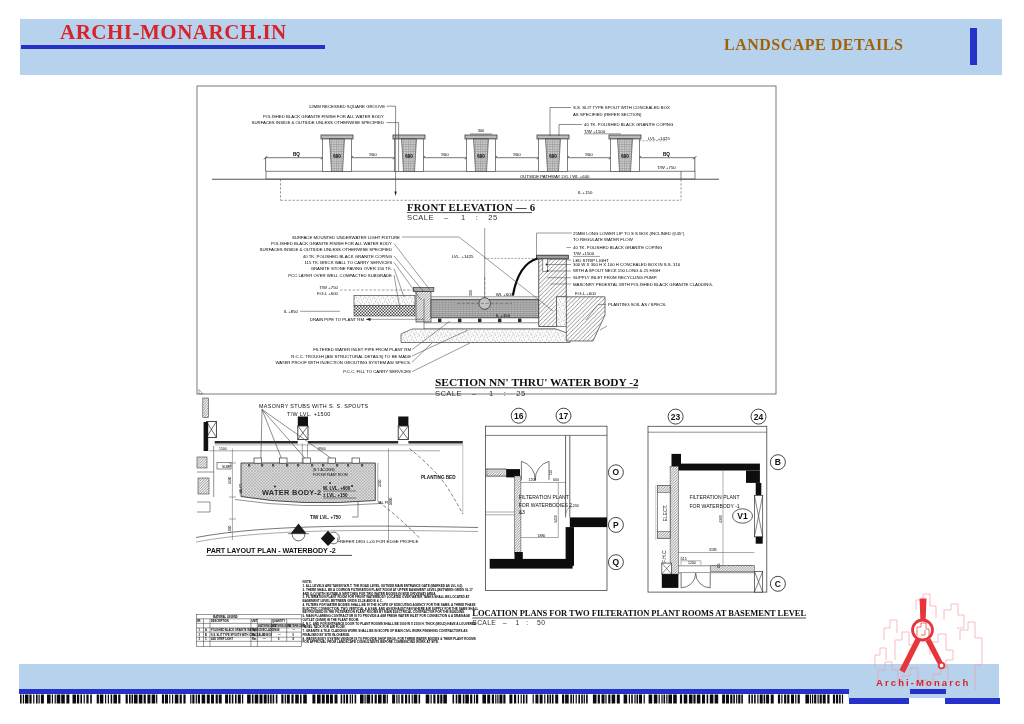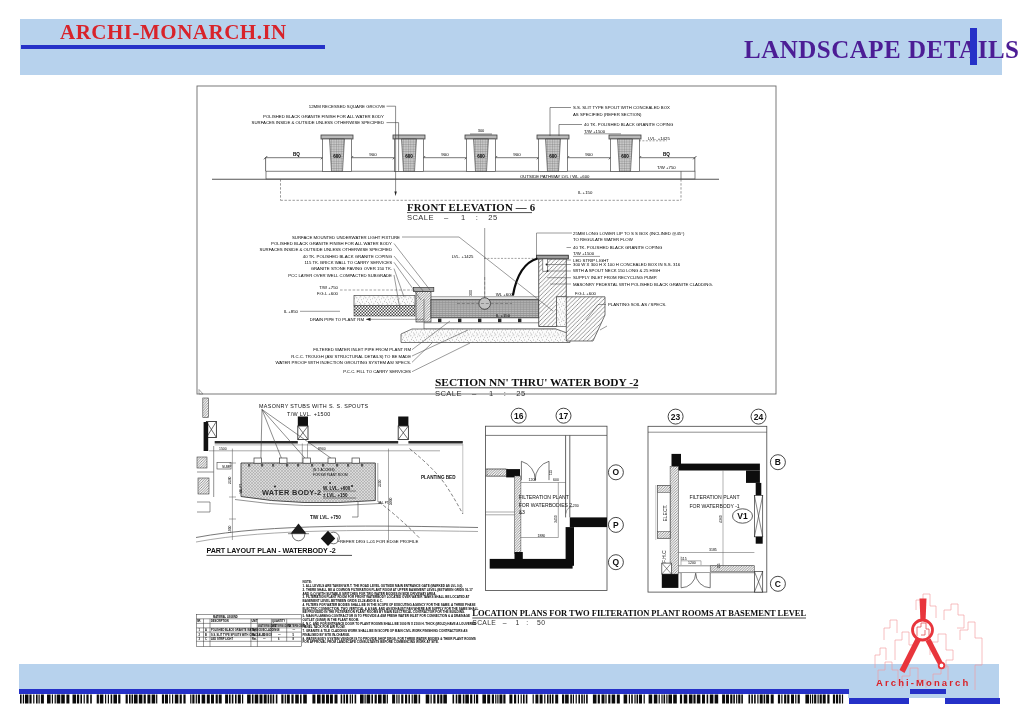--- a/index.html
+++ b/index.html
@@ -12,21 +12,21 @@
 </head>
 <body>
 <div class="page">
 
 <div class="abs" style="left:20px;top:19px;width:982px;height:56px;background:#b7d2ed;"></div>
 
 <div class="abs serifb" style="left:60px;top:20px;font-size:21px;color:#d8232a;letter-spacing:0.5px;">ARCHI-MONARCH.IN</div>
 
 <div class="abs" style="left:20.5px;top:44.5px;width:304px;height:4px;background:#2531c8;"></div>
 
-<div class="abs serifb" style="left:744px;top:36px;font-size:25px;color:#4c1d95;letter-spacing:0.5px;">LANDSCAPE DETAILS</div>
+<div class="abs serifb" style="left:724px;top:36px;font-size:16px;color:#a16207;letter-spacing:0.5px;">LANDSCAPE DETAILS</div>
 
 <div class="abs" style="left:969.5px;top:27.5px;width:7.5px;height:37.5px;background:#2531c8;"></div>
 
 <div class="abs" style="left:19px;top:664px;width:980px;height:24.5px;background:#b7d2ed;"></div>
 
 <div class="abs" style="left:848px;top:664px;width:151px;height:34.2px;background:#b7d2ed;"></div>
 
 <div class="abs" style="left:19px;top:688.5px;width:830px;height:5px;background:#2531c8;"></div>
 
 <div class="abs" style="left:909.5px;top:689px;width:36px;height:5px;background:#2531c8;"></div>

